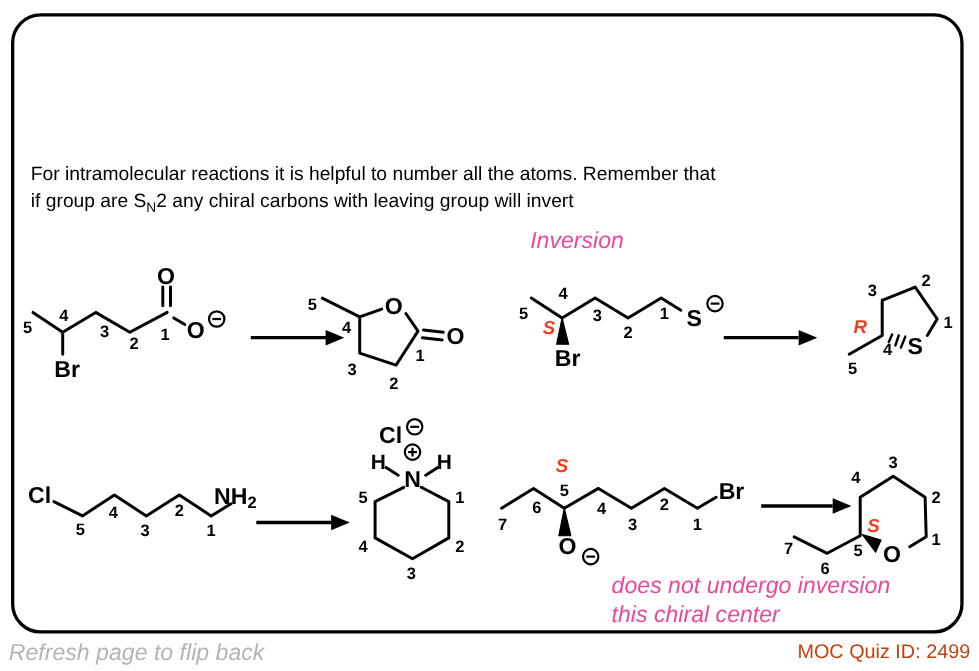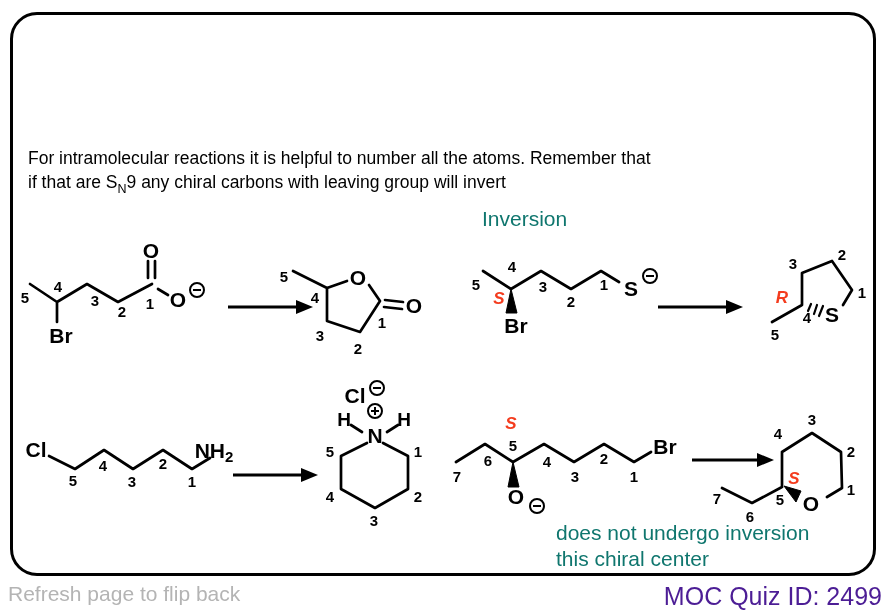--- a/index.html
+++ b/index.html
@@ -2,25 +2,25 @@
 <html><head>
 <meta charset="utf-8">
 <style>
   body{margin:0;background:#fff}
   .stage{position:relative;width:890px;height:610px;background:#fff;overflow:hidden;
          font-family:"Liberation Sans",sans-serif;color:#000}
   .card{position:absolute;left:10px;top:12px;width:866px;height:564px;box-sizing:border-box;
         border:3px solid #000;border-radius:27px}
   .header{position:absolute;left:28px;top:146px;width:830px;font-size:17.5px;line-height:24px;color:#000}
   .header sub{font-size:12.5px}
-  .note{position:absolute;font-size:21px;color:#0f766e}
+  .note{position:absolute;font-style:italic;font-size:21px;color:#ec4899}
   .note1{left:482px;top:206px;line-height:25px}
   .note2{left:556px;top:520px;line-height:26px}
-  .footer-left{position:absolute;left:8px;top:582px;font-size:21px;color:#b4b4b4}
-  .footer-right{position:absolute;right:8px;top:582px;font-size:25px;color:#4c1d95}
+  .footer-left{position:absolute;left:8px;top:582px;font-size:21px;font-style:italic;color:#b4b4b4}
+  .footer-right{position:absolute;right:8px;top:582px;font-size:18px;color:#c2410c}
   svg.scheme{position:absolute;left:0;top:0}
   .bond{stroke:#000;stroke-width:2.7;fill:none;stroke-linecap:round;stroke-linejoin:round}
   .hash{stroke:#000;stroke-width:2.2;fill:none;stroke-linecap:round}
   .wedge{fill:#000;stroke:#000;stroke-width:1;stroke-linejoin:round}
   .arrow-line{stroke:#000;stroke-width:3;fill:none}
   .arrow-head{fill:#000}
   .num{font:bold 15px "Liberation Sans",sans-serif;fill:#000;text-anchor:middle}
   .atom{font:bold 21px "Liberation Sans",sans-serif;fill:#000;text-anchor:middle}
   .atom-h{font:bold 19px "Liberation Sans",sans-serif;fill:#000;text-anchor:middle}
   .sub2{font:bold 15px "Liberation Sans",sans-serif}
@@ -28,21 +28,21 @@
   .chg{stroke:#000;stroke-width:2;fill:none}
 </style>
 </head>
 <body>
 
 <div class="stage">
   <div class="card"></div>
 
   <div class="header">
     <div>For intramolecular reactions it is helpful to number all the atoms. Remember that</div>
-    <div><span>if that are S</span><sub>N</sub><span>9 any chiral carbons with leaving group will invert</span></div>
+    <div><span>if group are S</span><sub>N</sub><span>2 any chiral carbons with leaving group will invert</span></div>
   </div>
 
   <div class="note note1">
     <div>Inversion</div>
   </div>
 
   <div class="note note2">
     <div>does not undergo inversion</div>
     <div>this chiral center</div>
   </div>

